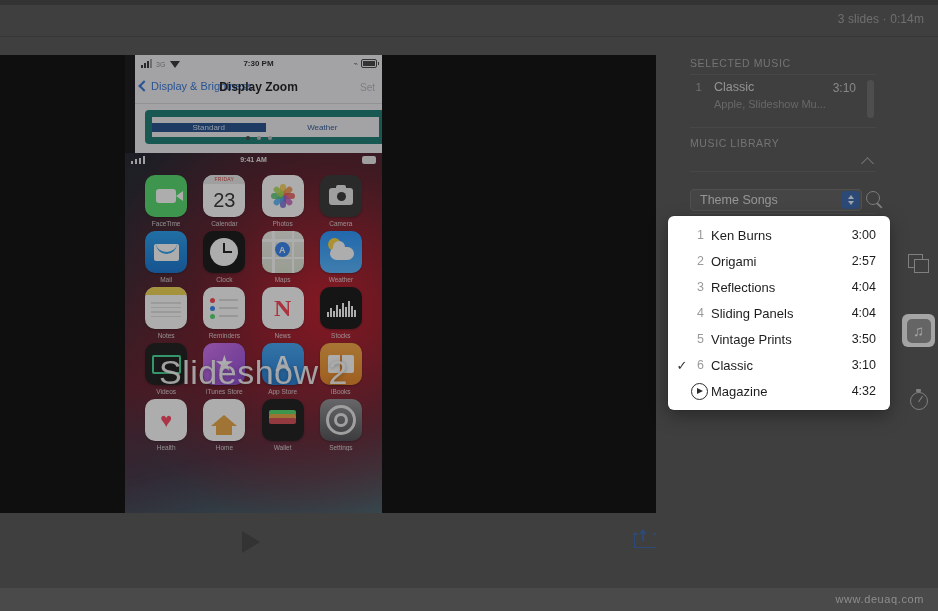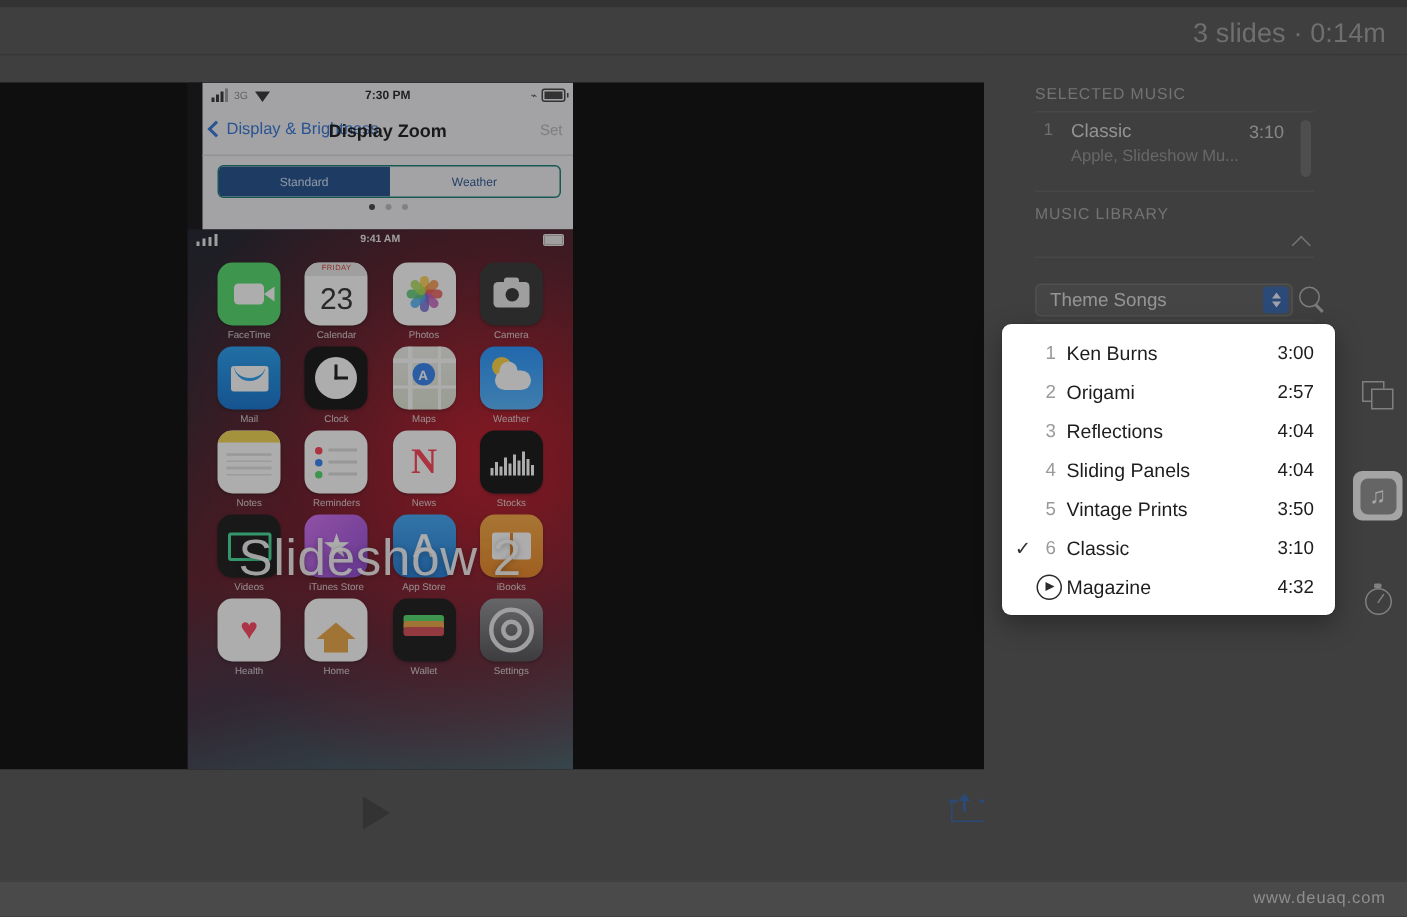--- a/index.html
+++ b/index.html
@@ -34,21 +34,21 @@
     left: 0; top: 5px;
     width: 938px; height: 32px;
     background: #4e4e4e;
     border-bottom: 1px solid #414141;
     box-sizing: border-box;
   }
   .topbar-meta {
     position: absolute;
     right: 14px;
     top: 7px;
-    font-size: 18px;
+    font-size: 12px;
     color: #9b9b9b;
     letter-spacing: 0.1px;
     white-space: nowrap;
     text-align: center;
   }
 
   
   .canvas {
     position: absolute;
     left: 0; top: 55px;
@@ -134,23 +134,24 @@
     text-align: center; font-size: 12px; font-weight: bold; color: #111;
   }
   .ios-set {
     position: absolute; right: 7px; top: 9px;
     font-size: 10px; color: #b3b2b8;
   }
 
   .segmented {
     position: absolute; left: 10px; top: 55px;
     width: 227px; height: 20px;
-    border: 1px solid #0f766e; border-radius: 4px;
+    border: 7px solid #0f766e; border-radius: 4px;
     display: flex; overflow: hidden;
     background: #efeef3;
+    align-items: center;
   }
   .segmented .seg {
     flex: 1;
     display: flex; align-items: center; justify-content: center;
     font-size: 8px; color: #1f4f8f;
   }
   .segmented .seg.active {
     background: #194889; color: #cfe0f4;
   }
   .page-dots {

